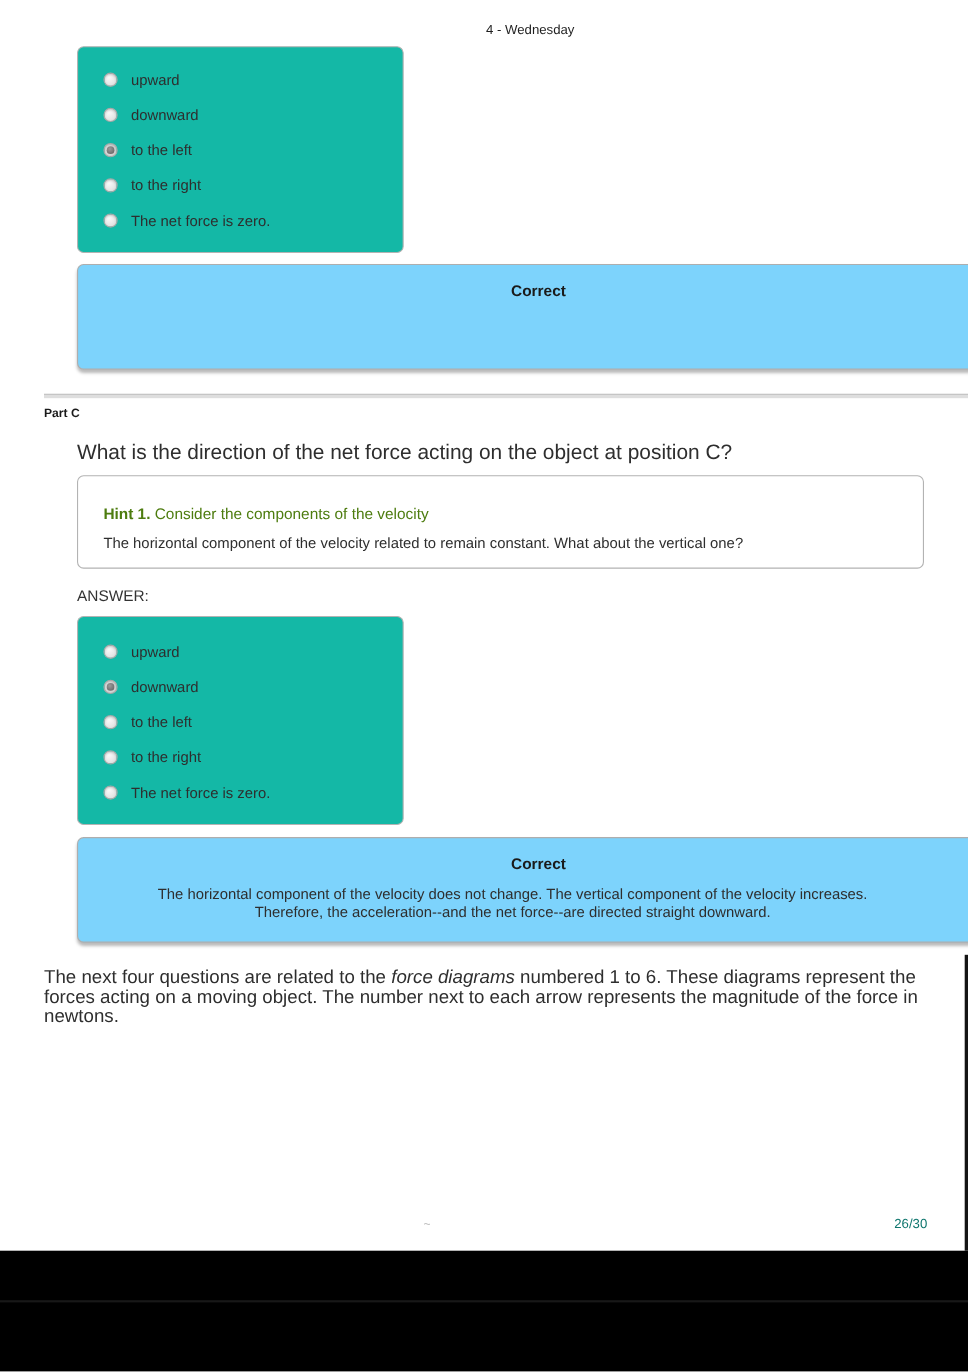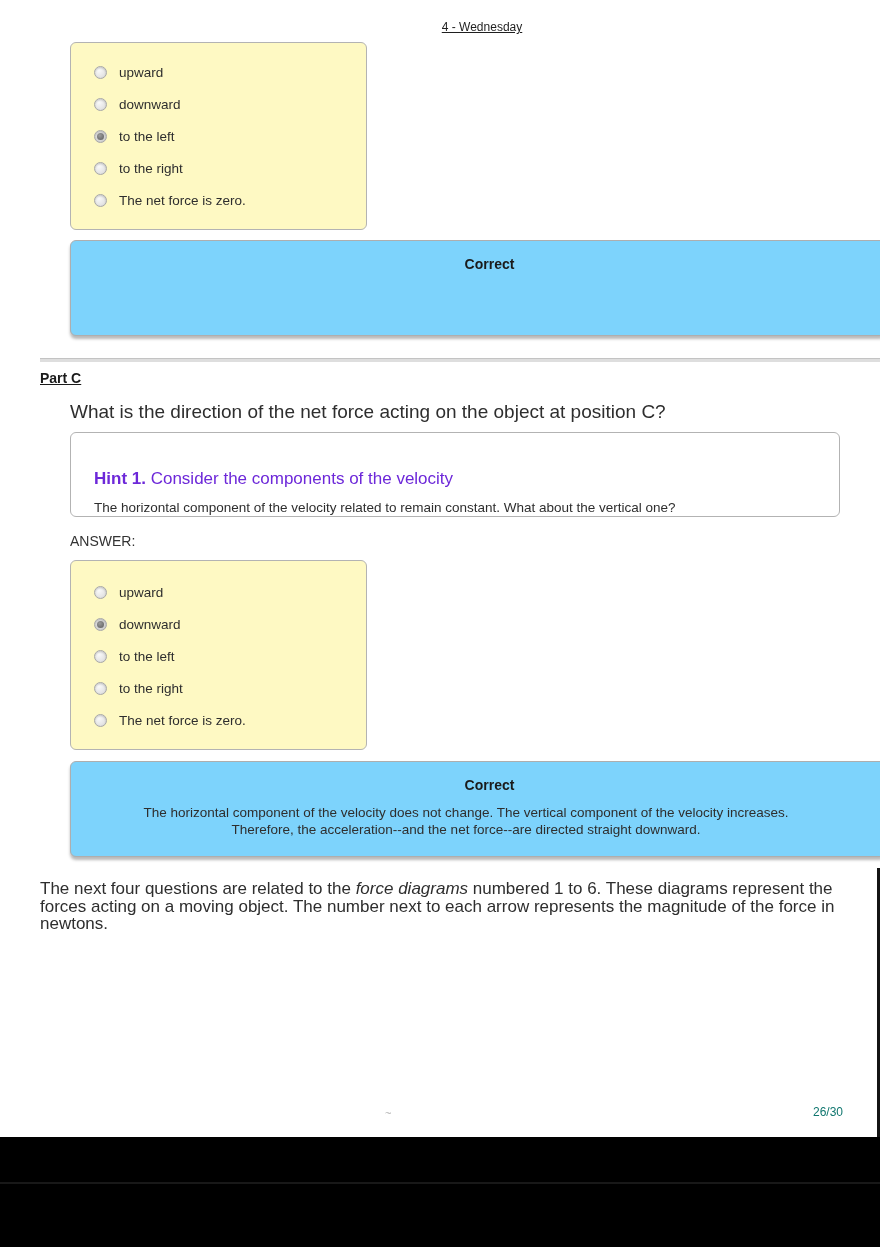--- a/index.html
+++ b/index.html
@@ -14,29 +14,28 @@
   }
 
   .header-title {
     position: absolute;
     top: 20px;
     left: 84px;
     right: 0;
     text-align: center;
     font-size: 12px;
     color: #1f1f1f;
-    text-decoration: underline;
   }
 
   
   .options-box {
     position: absolute;
     left: 70px;
     width: 297px;
-    background: #fef9c3;
+    background: #14b8a6;
     border: 1px solid #b3b3b3;
     border-radius: 6px;
     box-sizing: border-box;
   }
   .options-box.box-b { top: 42px;  height: 188px; }
   .options-box.box-c { top: 560px; height: 190px; }
   .option {
     display: flex;
     align-items: center;
     height: 32px;
@@ -108,24 +107,23 @@
     top: 358px;
     height: 3px;
     background: #dedede;
     border-top: 1px solid #c3c3c3;
   }
 
   .part-title {
     position: absolute;
     left: 40px;
     top: 370px;
-    font-size: 14px;
+    font-size: 11px;
     font-weight: bold;
     color: #1a1a1a;
-    text-decoration: underline;
   }
 
   .question-text {
     position: absolute;
     left: 70px;
     top: 401px;
     font-size: 19px;
   }
 
   .hint-box {
@@ -133,23 +131,23 @@
     left: 70px;
     top: 432px;
     width: 770px;
     height: 85px;
     background: #ffffff;
     border: 1px solid #b3b3b3;
     border-radius: 6px;
     box-sizing: border-box;
   }
   .hint-title {
-    margin: 36px 0 0 23px;
-    font-size: 17px;
-    color: #6d28d9;
+    margin: 26px 0 0 23px;
+    font-size: 14px;
+    color: #4d7c0f;
     cursor: pointer;
   }
   .hint-label { font-weight: bold; }
   .hint-text {
     margin: 11px 24px 0 23px;
     font-size: 13.5px;
     color: #2e2e2e;
   }
 
   .answer-label {

